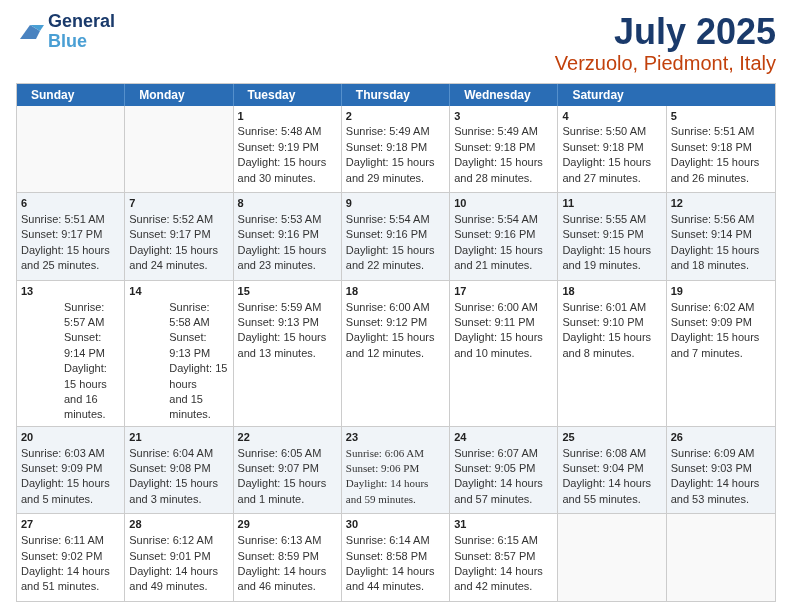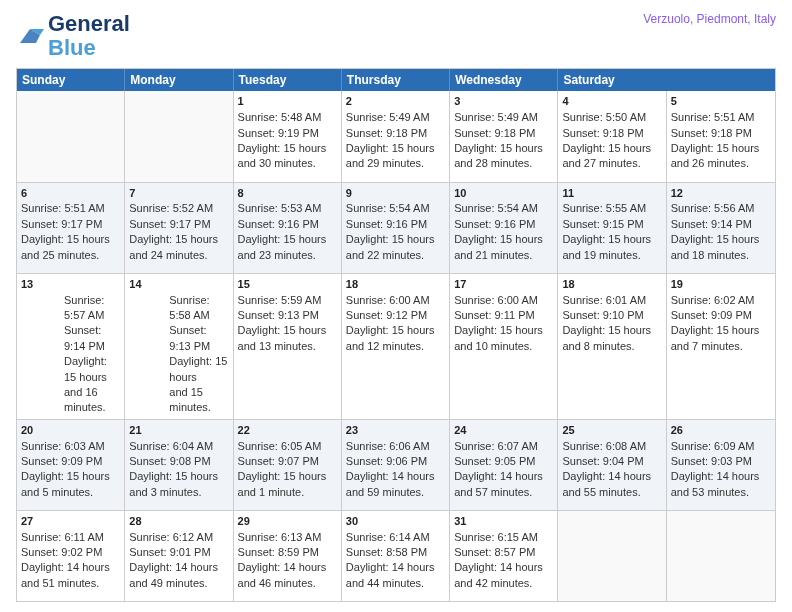--- a/index.html
+++ b/index.html
@@ -22,21 +22,21 @@
       justify-content: space-between;
       align-items: flex-start;
       margin-bottom: 8px;
     }
     .logo {
       display: flex;
       align-items: center;
       gap: 4px;
     }
     .logo-text {
-      font-size: 22px;
+      font-size: 18px;
       font-weight: bold;
       color: #1a3a6b;
       line-height: 1.1;
     }
     .logo-text span {
       color: #4a9fd4;
     }
     .logo-icon {
       width: 28px;
       height: 22px;
@@ -44,39 +44,39 @@
     .title-block {
       text-align: right;
     }
     .calendar-title {
       font-size: 36px;
       font-weight: bold;
       color: #1a3a6b;
       line-height: 1.1;
     }
     .calendar-subtitle {
-      font-size: 12px;
-      color: #8b5cf6;
+      font-size: 20px;
+      color: #c2410c;
     }
     .calendar {
       flex: 1;
       display: flex;
       flex-direction: column;
       border: 1px solid #ccc;
     }
     .cal-header-row {
       display: grid;
       grid-template-columns: repeat(7, 1fr);
       background: #2a6db5;
     }
     .cal-header-cell {
       color: #fff;
       font-size: 12px;
       font-weight: bold;
-      padding: 4px 5px;
+      padding: 4px 14px;
       border-right: 1px solid #5590cc;
       text-align: left;
     }
     .cal-header-cell:last-child { border-right: none; }
     .cal-body {
       flex: 1;
       display: flex;
       flex-direction: column;
     }
     .cal-row {
@@ -120,20 +120,21 @@
       <svg class="logo-icon" viewBox="0 0 28 22" xmlns="http://www.w3.org/2000/svg">
         <polygon points="4,18 14,4 24,10 20,18" fill="#2a6db5" opacity="0.85"></polygon>
         <polygon points="14,4 24,10 28,4" fill="#4a9fd4"></polygon>
       </svg>
       <div class="logo-text">
         <div>General</div>
         <div><span>Blue</span></div>
       </div>
     </div>
     <div class="title-block">
+      <div class="calendar-title">July 2025</div>
       <div class="calendar-subtitle">Verzuolo, Piedmont, Italy</div>
     </div>
   </div>
 
   <div class="calendar">
     <div class="cal-header-row">
     <div class="cal-header-cell">Sunday</div>
         <div class="cal-header-cell">Monday</div>
         <div class="cal-header-cell">Tuesday</div>
         <div class="cal-header-cell">Thursday</div>
@@ -299,21 +300,21 @@
           </div>
           <div class="cal-cell alt-row">
             <span class="day-num">22</span>
             <div class="cell-text" style="white-space: pre-line;">Sunrise: 6:05 AM
 Sunset: 9:07 PM
 Daylight: 15 hours
 and 1 minute.</div>
           </div>
           <div class="cal-cell alt-row">
             <span class="day-num">23</span>
-            <div class="cell-text" style="white-space: pre-line;">Sunrise: 6:06 AM
+            <div class="cell-text" style="white-space: pre-line; font-family: Liberation Serif, serif;">Sunrise: 6:06 AM
 Sunset: 9:06 PM
 Daylight: 14 hours
 and 59 minutes.</div>
           </div>
           <div class="cal-cell alt-row">
             <span class="day-num">24</span>
             <div class="cell-text" style="white-space: pre-line;">Sunrise: 6:07 AM
 Sunset: 9:05 PM
 Daylight: 14 hours
 and 57 minutes.</div>

